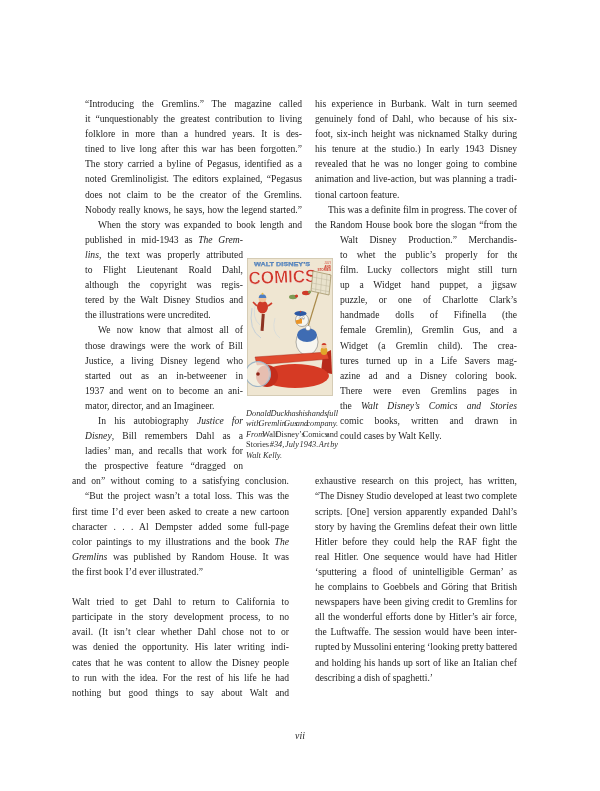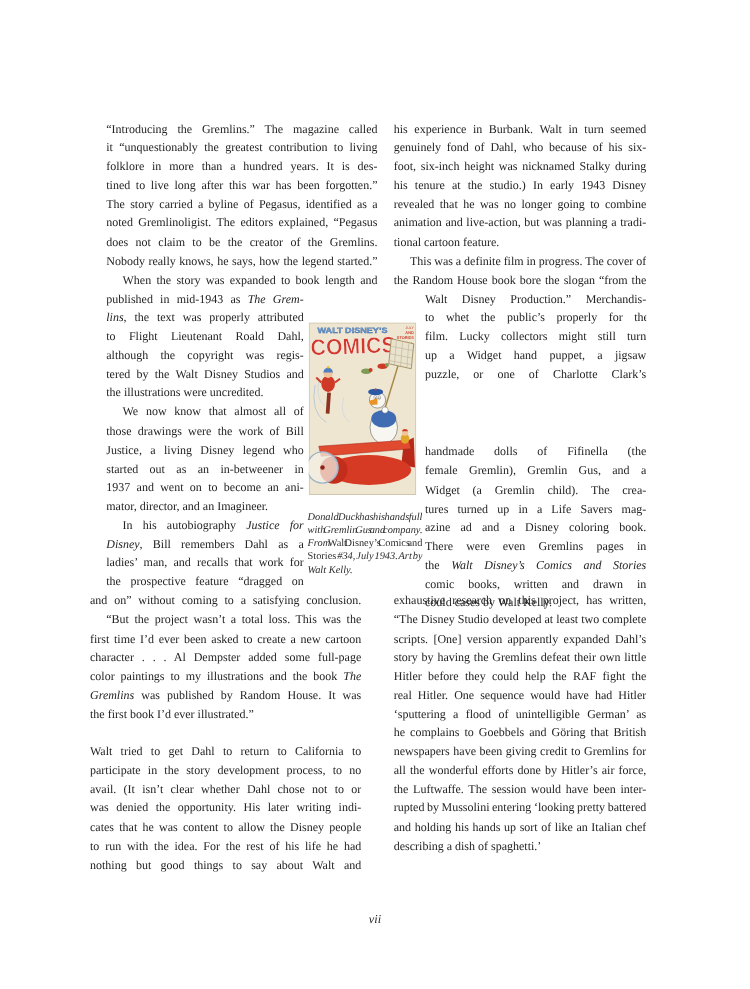--- a/index.html
+++ b/index.html
@@ -80,21 +80,21 @@
       <div class="tline nojust"><span>tional cartoon feature.</span></div>
       <div class="tline indent" style="word-spacing: -0.057px;"><span>This was a definite film in progress. The cover of</span></div>
       <div class="tline" style="word-spacing: 0.805px;"><span>the Random House book bore the slogan “from the</span></div>
     </div>
   <div class="tblock" style="left:340px;top:231.9px;width:177px;">
       <div class="tline" style="word-spacing: 9.167px;"><span>Walt Disney Production.” Merchandis-</span></div>
       <div class="tline" style="word-spacing: 6.854px;"><span>to whet the public’s properly for the</span></div>
       <div class="tline" style="word-spacing: 6.516px;"><span>film. Lucky collectors might still turn</span></div>
       <div class="tline" style="word-spacing: 7.435px;"><span>up a Widget hand puppet, a jigsaw</span></div>
       <div class="tline" style="word-spacing: 8.863px;"><span>puzzle, or one of Charlotte Clark’s</span></div>
-      <div class="tline" style="word-spacing: 13.477px; margin-top: 47px;"><span>handmade dolls of Fifinella (the</span></div>
+      <div class="tline" style="word-spacing: 13.477px;"><span>handmade dolls of Fifinella (the</span></div>
       <div class="tline" style="word-spacing: 6.681px;"><span>female Gremlin), Gremlin Gus, and a</span></div>
       <div class="tline" style="word-spacing: 7.809px;"><span>Widget (a Gremlin child). The crea-</span></div>
       <div class="tline" style="word-spacing: 4.924px;"><span>tures turned up in a Life Savers mag-</span></div>
       <div class="tline" style="word-spacing: 5.745px;"><span>azine ad and a Disney coloring book.</span></div>
       <div class="tline" style="word-spacing: 8.175px;"><span>There were even Gremlins pages in</span></div>
       <div class="tline" style="word-spacing: 6.775px;"><span>the <em>Walt Disney’s Comics and Stories</em></span></div>
       <div class="tline" style="word-spacing: 8.756px;"><span>comic books, written and drawn in</span></div>
       <div class="tline nojust"><span>could cases by Walt Kelly.</span></div>
     </div>
   <div class="tblock" style="left:315px;top:473.4px;width:202px;">

